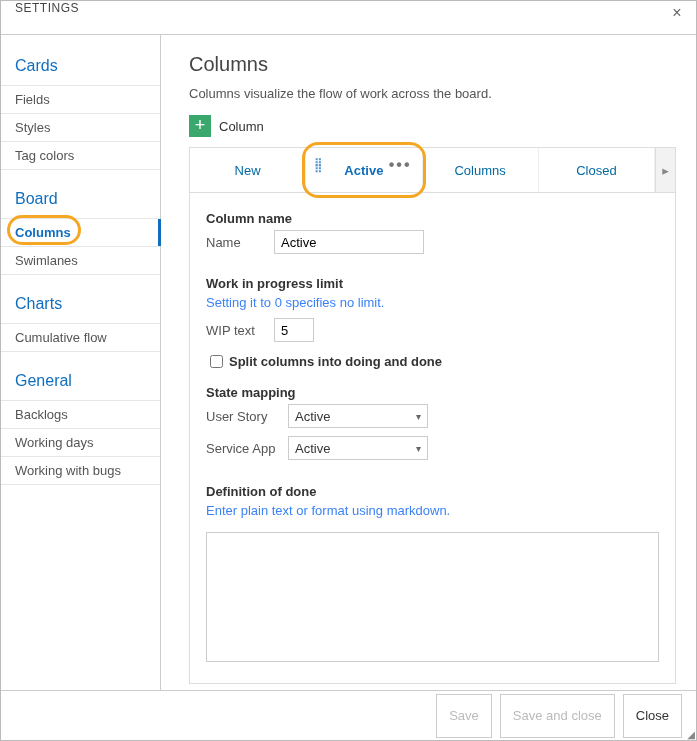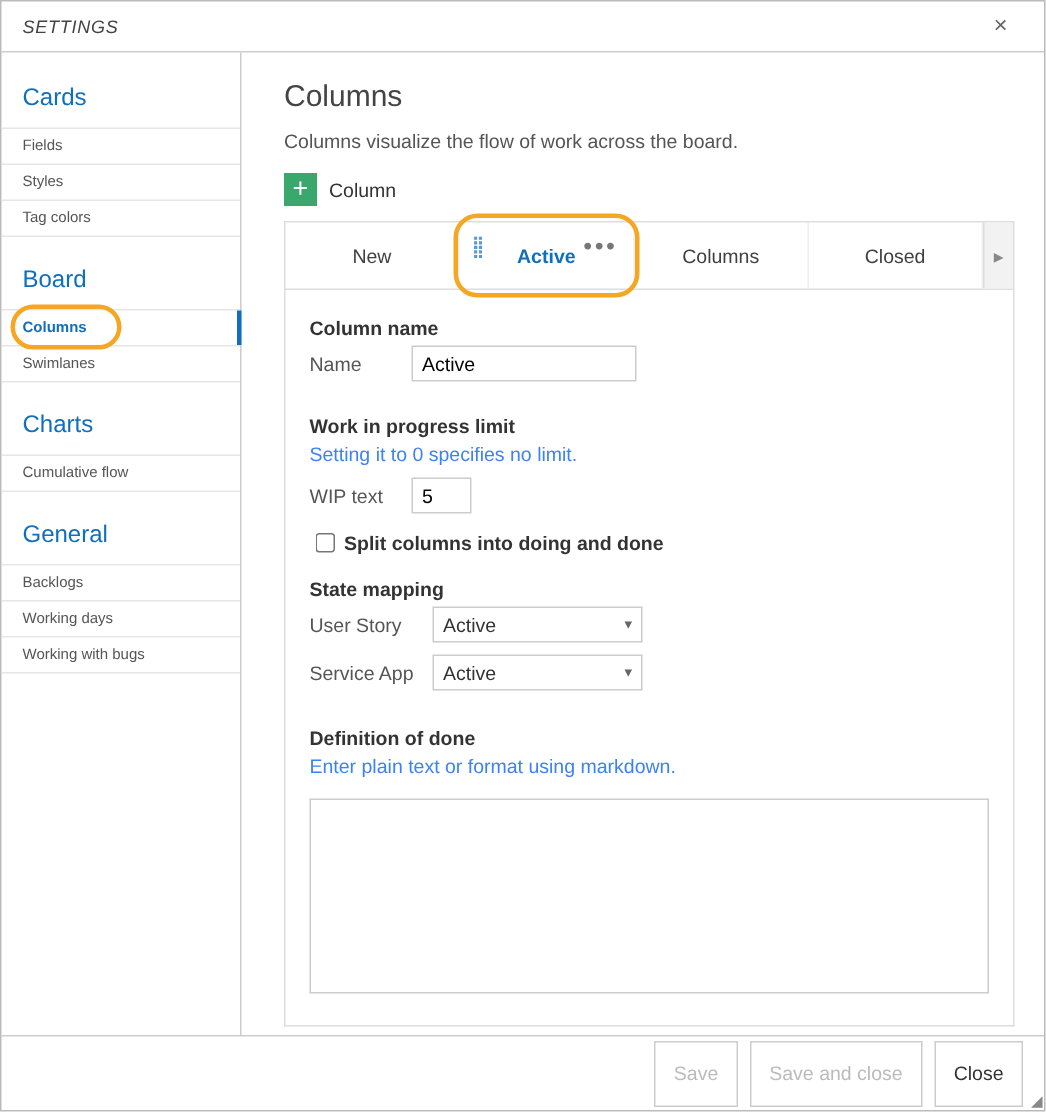--- a/index.html
+++ b/index.html
@@ -16,26 +16,24 @@
     border: 1px solid #bbb;
     position: relative;
     display: flex;
     flex-direction: column;
     background: #fff;
   }
   .titlebar {
     height: 34px;
     border-bottom: 1px solid #ccc;
     display: flex;
-    align-items: center;
-    padding: 0 20px 0 14px;
+    padding: 0 10px 0 14px;
     font-size: 12px;
     letter-spacing: 0.5px;
     color: #444;
-    font-style: italic;
   }
   .titlebar .close-x {
     margin-left: auto;
     color: #666;
     font-size: 16px;
     line-height: 1;
     cursor: pointer;
     padding: 4px;
   }
   .body {
@@ -52,21 +50,21 @@
     color: #106ebe;
     font-size: 16px;
     padding: 6px 14px 10px 14px;
     border-bottom: 1px solid #e6e6e6;
   }
   .side-item {
     padding: 6px 14px;
     border-bottom: 1px solid #e6e6e6;
     color: #555;
     cursor: pointer;
-    font-size: 10px;
+    font-size: 13px;
     position: relative;
   }
   .side-item.selected {
     color: #106ebe;
     font-weight: 600;
   }
   .side-item.selected::after {
     content: "";
     position: absolute;
     right: -1px;
@@ -118,21 +116,21 @@
     align-items: stretch;
     border: 1px solid #ddd;
     position: relative;
     height: 46px;
   }
   .tab {
     flex: 1;
     display: flex;
     align-items: center;
     justify-content: center;
-    color: #404040;
+    color: #0369a1;
     border-right: 1px solid #eee;
     cursor: pointer;
     position: relative;
     font-size: 13px;
   }
   .tab:last-of-type { border-right: none; }
   .tab.active {
     color: #106ebe;
     font-weight: 600;
   }

